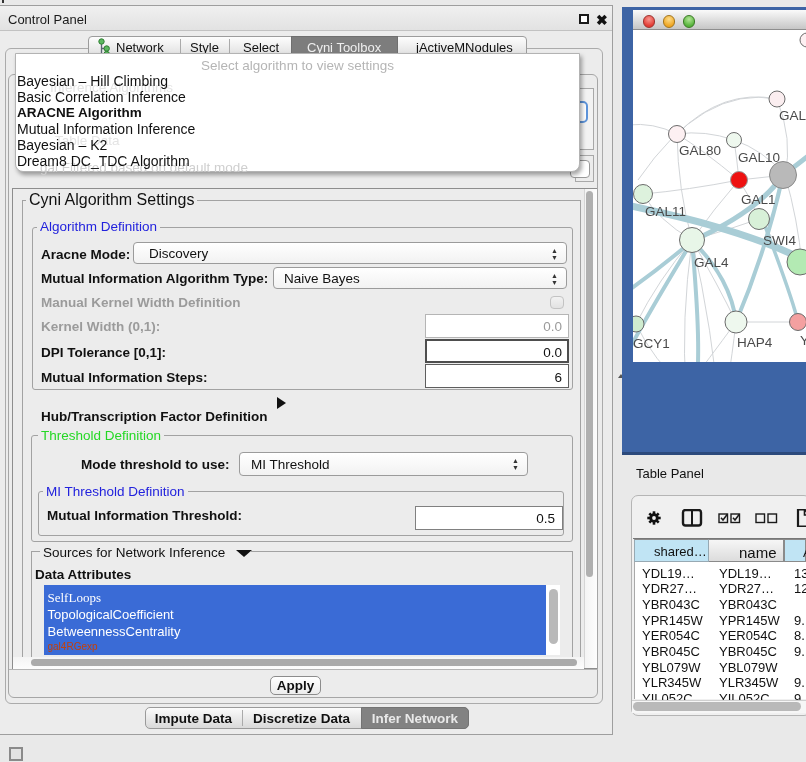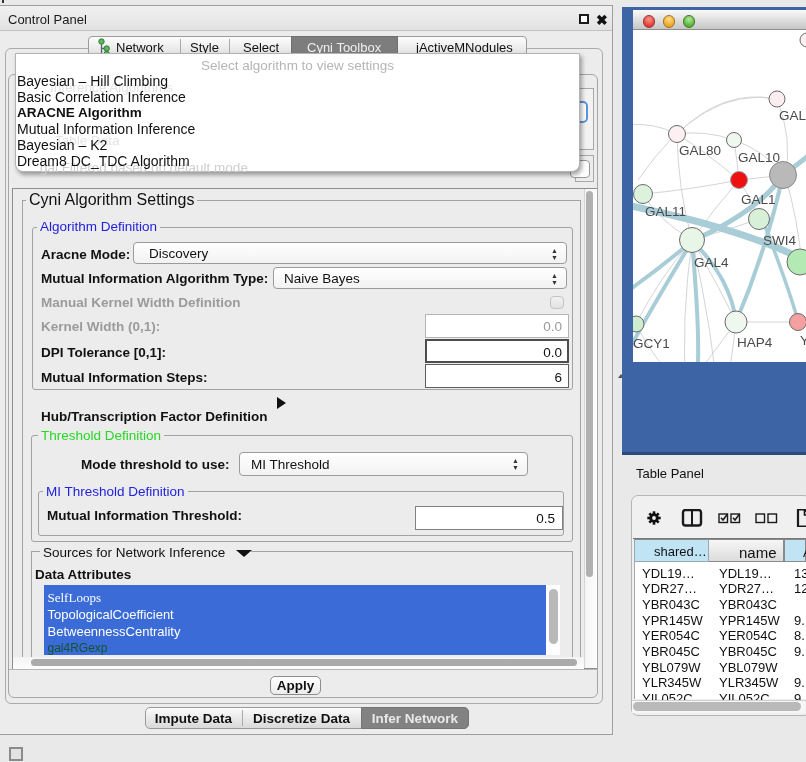--- a/index.html
+++ b/index.html
@@ -112,21 +112,21 @@
   <div class="lbl" style="left:35px; top:567px; font-weight:bold;">Data Attributes</div>
 
   <div class="abs" style="left:44px; top:585px; width:516px; height:70px; background:#fff;"></div>
   <div class="abs" style="left:44px; top:585.4px; width:502px; height:17.3px; background:#3a6bd6;"></div>
   <div class="abs" style="left:44px; top:602.7px; width:502px; height:17.3px; background:#3a6bd6;"></div>
   <div class="abs" style="left:44px; top:620px; width:502px; height:17.3px; background:#3a6bd6;"></div>
   <div class="abs" style="left:44px; top:637.3px; width:502px; height:17.4px; background:#3a6bd6;"></div>
   <div class="lbl" style="left:47.5px; top:589.5px; color:#fff; font-size:13px;font-family:Liberation Serif, serif;">SelfLoops</div>
   <div class="lbl" style="left:47.5px; top:606.8px; color:#fff; font-size:13px;">TopologicalCoefficient</div>
   <div class="lbl" style="left:47.5px; top:624.1px; color:#fff; font-size:13px;">BetweennessCentrality</div>
-  <div class="lbl" style="left:47.5px; top:641.4px; color:#14532d; font-size:12px;">gal4RGexp</div>
+  <div class="lbl" style="left:47.5px; top:641.4px; color:#c2410c; font-size:10px;">gal4RGexp</div>
   <div class="abs" style="left:549px; top:589px; width:9px; height:55px; background:#b9b9b9; border-radius:5px;"></div>
 
   <div class="abs" style="left:584px; top:189px; width:13px; height:479px; background:linear-gradient(90deg,#f4f4f4,#fdfdfd); border-left:1px solid #d5d5d5;"></div>
   <div class="abs" style="left:585.5px; top:191px; width:7px; height:386px; background:#b0b0b0; border-radius:4px;"></div>
   <div class="abs" style="left:13px; top:657px; width:571px; height:12px; background:linear-gradient(#f4f4f4,#fdfdfd);"></div>
   <div class="abs" style="left:31px; top:658.5px; width:546px; height:7px; background:#ababab; border-radius:4px;"></div>
 
   <div class="abs" style="left:9px; top:669px; width:589px; height:1px; background:#b5b5b5;"></div>
   <div class="abs" style="left:270px; top:676px; width:51px; height:19px; border:1px solid #8c8c8c; border-radius:5px; background:linear-gradient(#ffffff,#ececec); text-align:center; font-weight:bold; line-height:17px;">Apply</div>
 

